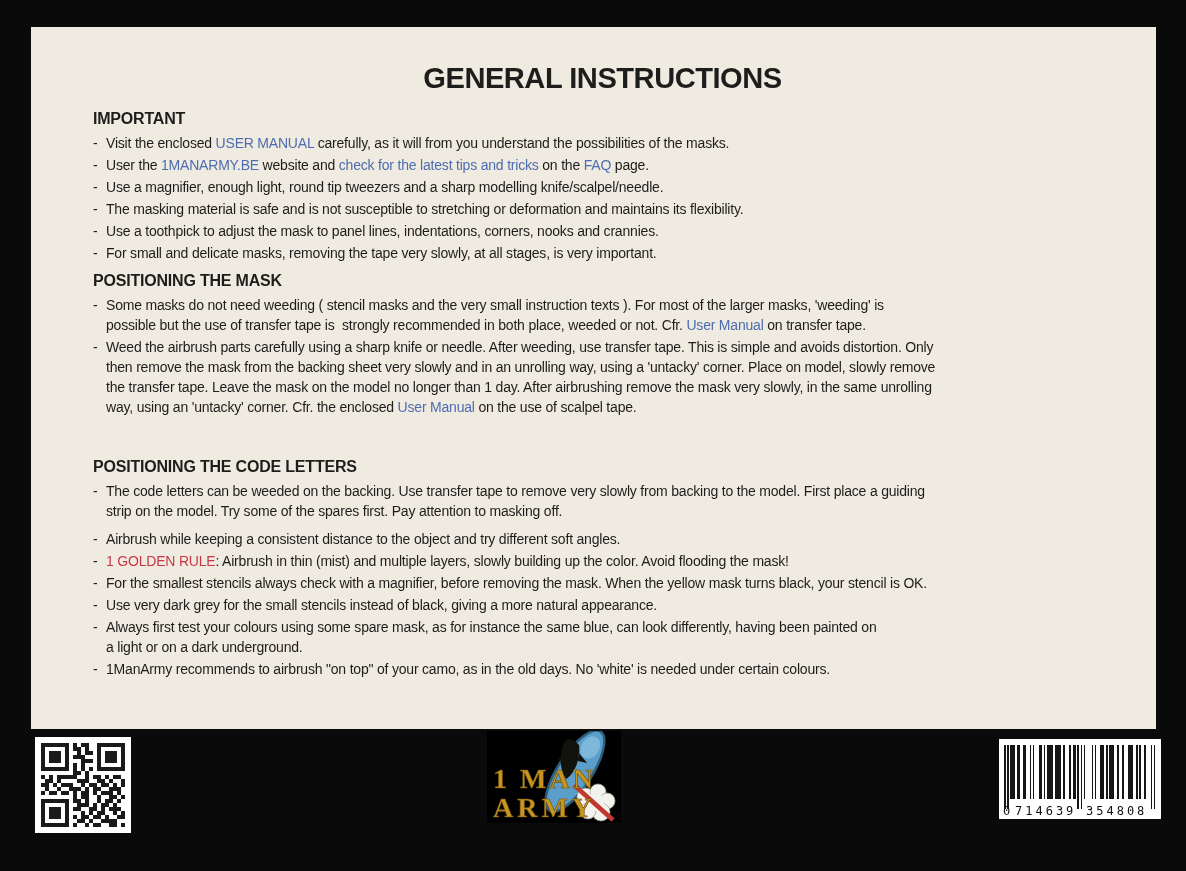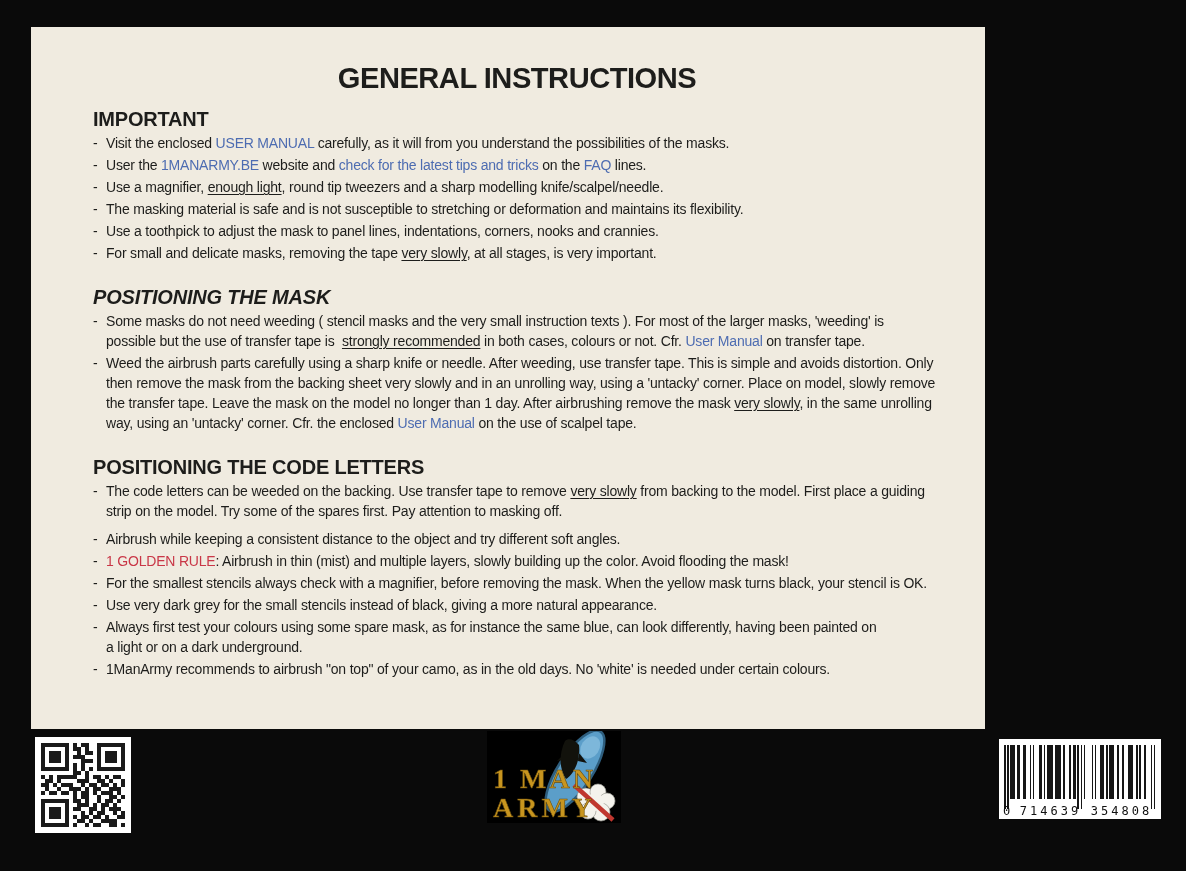--- a/index.html
+++ b/index.html
@@ -7,44 +7,44 @@
     --link:#4D6CB1; --red:#C93747; --gold:#C8951F;
   }
   *{box-sizing:border-box; margin:0; padding:0;}
   html,body{background:#000;}
   .canvas{
     position:relative; width:1186px; height:871px;
     background:var(--background); overflow:hidden;
     font-family:"Liberation Sans", sans-serif; color:var(--ink);
   }
   .paper{
-    position:absolute; left:31px; top:27px; width:954px; height:702px;
+    position:absolute; left:31px; top:27px; width:1125px; height:702px;
     background:var(--paper); padding:34px 44px 0 62px;
   }
   h1{
     font-size:30px; line-height:34px; font-weight:bold; text-align:center;
     letter-spacing:-0.5px; margin:0 0 2px; transform:scaleX(0.97);
   }
   h2{
-    font-size:20px; line-height:20px; font-weight:bold; letter-spacing:-0.2px;
+    font-size:16px; line-height:20px; font-weight:bold; letter-spacing:-0.2px;
     margin:14px 0 0;
   }
-  section.s2 h2{margin-top:24px;font-style:italic;}
-  section.s3 h2{margin-top:24px;}
+  section.s2 h2{margin-top:8px;}
+  section.s3 h2{margin-top:40px;}
   section.s4 h2{margin-top:24px;}
   ul.bullets{list-style:none; margin-top:4px;}
   section.s4 ul.bullets{margin-top:8px;}
   ul.bullets li{
     display:flex; font-size:14px; line-height:20px; letter-spacing:-0.2px;
     margin-bottom:2px;
   }
   .dash{flex:0 0 13px;}
   .txt{flex:1; white-space:pre-wrap;}
   .txt .link{color:var(--link);}
-  .txt .u{text-decoration:underline; text-underline-offset:2px; text-decoration-thickness:1px;}
+  .txt .u{text-underline-offset:2px; text-decoration-thickness:1px;}
   .txt .red{color:var(--red);}
 
   
   .qr-box{
     position:absolute; left:35px; top:737px; width:96px; height:96px;
     background:#fff; padding:6px;
   }
   .qr-row{display:flex; height:4px;}
   .qr-m{width:4px; height:4px;}
   .qr-m.on{background:#1a1a1a;}
@@ -63,40 +63,40 @@
   }
   .bar{flex:0 0 1.6px; height:54px;}
   .bar.black{background:#161616;}
   .bar.tall{height:64px;}
   .bar-digits{
     position:absolute; left:4px; right:4px; bottom:1px;
     display:flex; align-items:flex-end;
     font-family:"DejaVu Sans Mono", monospace; font-size:12px; color:#111;
   }
   .bar-digits .d0{flex:0 0 12px;}
-  .bar-digits .grp{flex:1; text-align:center; letter-spacing:3px;}
+  .bar-digits .grp{flex:1; letter-spacing:3px;}
 </style>
 </head>
 <body>
 
 <div class="canvas">
 
   <div class="paper">
     <h1>GENERAL INSTRUCTIONS</h1>
 
     <section class="s1">
       <h2>IMPORTANT</h2>
       <ul class="bullets">
           <li>
             <span class="dash">-</span>
             <span class="txt"><span>Visit the enclosed </span><span class="link">USER MANUAL</span><span> carefully, as it will from you understand the possibilities of the masks.</span></span>
           </li>
           <li>
             <span class="dash">-</span>
-            <span class="txt"><span>User the </span><span class="link">1MANARMY.BE</span><span> website and </span><span class="link">check for the latest tips and tricks</span><span> on the </span><span class="link">FAQ</span><span> lines.</span></span>
+            <span class="txt"><span>User the </span><span class="link">1MANARMY.BE</span><span> website and </span><span class="link">check for the latest tips and tricks</span><span> on the </span><span class="link">FAQ</span><span> page.</span></span>
           </li>
           <li>
             <span class="dash">-</span>
             <span class="txt"><span>Use a magnifier, </span><span class="u">enough light</span><span>, round tip tweezers and a sharp modelling knife/scalpel/needle.</span></span>
           </li>
           <li>
             <span class="dash">-</span>
             <span class="txt"><span>The masking material is safe and is not susceptible to stretching or deformation and maintains its flexibility.</span></span>
           </li>
           <li>
@@ -109,21 +109,21 @@
           </li>
         </ul>
     </section>
 
     <section class="s2">
       <h2>POSITIONING THE MASK</h2>
       <ul class="bullets">
           <li>
             <span class="dash">-</span>
             <span class="txt"><span>Some masks do not need weeding ( stencil masks and the very small instruction texts ). For most of the larger masks, 'weeding' is
-possible but the use of transfer tape is  </span><span class="u">strongly recommended</span><span> in both cases, colours or not. Cfr. </span><span class="link">User Manual</span><span> on transfer tape.</span></span>
+possible but the use of transfer tape is  </span><span class="u">strongly recommended</span><span> in both place, weeded or not. Cfr. </span><span class="link">User Manual</span><span> on transfer tape.</span></span>
           </li>
           <li>
             <span class="dash">-</span>
             <span class="txt"><span>Weed the airbrush parts carefully using a sharp knife or needle. After weeding, use transfer tape. This is simple and avoids distortion. Only
 then remove the mask from the backing sheet very slowly and in an unrolling way, using a 'untacky' corner. Place on model, slowly remove
 the transfer tape. Leave the mask on the model no longer than 1 day. After airbrushing remove the mask </span><span class="u">very slowly</span><span>, in the same unrolling
 way, using an 'untacky' corner. Cfr. the enclosed </span><span class="link">User Manual</span><span> on the use of scalpel tape.</span></span>
           </li>
         </ul>
     </section>

